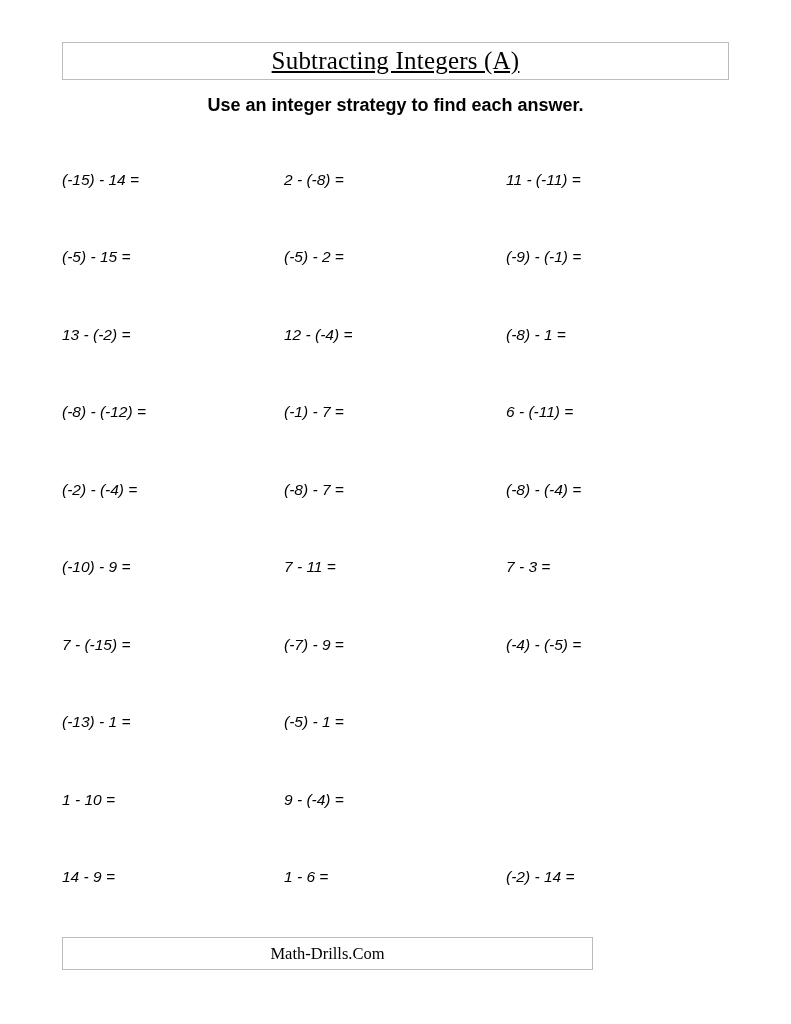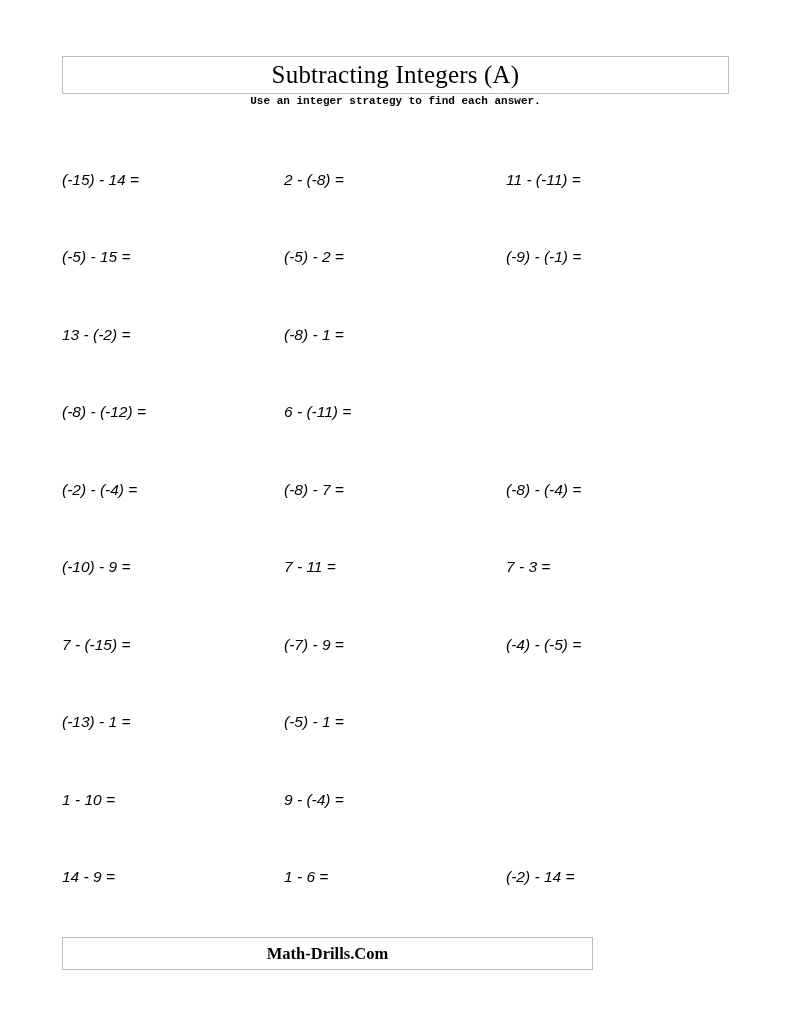--- a/index.html
+++ b/index.html
@@ -16,44 +16,45 @@
   }
   .page {
     width: 791px;
     height: 1024px;
     box-sizing: border-box;
     position: relative;
   }
   .title-box {
     position: absolute;
     left: 62px;
-    top: 56px;
+    top: 42px;
     width: 667px;
     height: 38px;
     border: 1px solid #bcbcbc;
     box-sizing: border-box;
     display: flex;
     align-items: center;
     justify-content: center;
+    text-decoration: underline;
   }
   .title-text {
     font-family: "Liberation Serif", serif;
     font-size: 25px;
     letter-spacing: 0.2px;
     color: #000;
     white-space: nowrap;
   }
   .subtitle {
     position: absolute;
     left: 0;
     top: 95px;
     width: 791px;
     text-align: center;
-    font-family: Liberation Mono, monospace;
-    font-size: 11px;
+    font-family: Liberation Sans, sans-serif;
+    font-size: 18px;
     font-weight: bold;
     color: #000;
   }
   .problems {
     position: absolute;
     left: 0;
     top: 131px;
     width: 791px;
     display: grid;
     grid-template-columns: 62px 222px 222px 222px;
@@ -78,21 +79,20 @@
     position: absolute;
     left: 62px;
     top: 937px;
     width: 531px;
     height: 33px;
     border: 1px solid #bcbcbc;
     box-sizing: border-box;
     display: flex;
     align-items: center;
     justify-content: center;
-    font-weight: bold;
   }
   .footer-text {
     font-family: "Liberation Serif", serif;
     font-size: 16.5px;
     color: #000;
   }
 </style>
 </head>
 <body>
 
@@ -108,23 +108,25 @@
       <div class="spacer"></div>
       <div class="problem">(-15) - 14 =</div>
       <div class="problem">2 - (-8) =</div>
       <div class="problem">11 - (-11) =</div>
       <div class="spacer"></div>
       <div class="problem">(-5) - 15 =</div>
       <div class="problem">(-5) - 2 =</div>
       <div class="problem">(-9) - (-1) =</div>
       <div class="spacer"></div>
       <div class="problem">13 - (-2) =</div>
+      <div class="problem">12 - (-4) =</div>
       <div class="problem">(-8) - 1 =</div>
       <div class="spacer"></div>
       <div class="problem">(-8) - (-12) =</div>
+      <div class="problem">(-1) - 7 =</div>
       <div class="problem">6 - (-11) =</div>
       <div class="spacer"></div>
       <div class="problem">(-2) - (-4) =</div>
       <div class="problem">(-8) - 7 =</div>
       <div class="problem">(-8) - (-4) =</div>
       <div class="spacer"></div>
       <div class="problem">(-10) - 9 =</div>
       <div class="problem">7 - 11 =</div>
       <div class="problem">7 - 3 =</div>
       <div class="spacer"></div>

